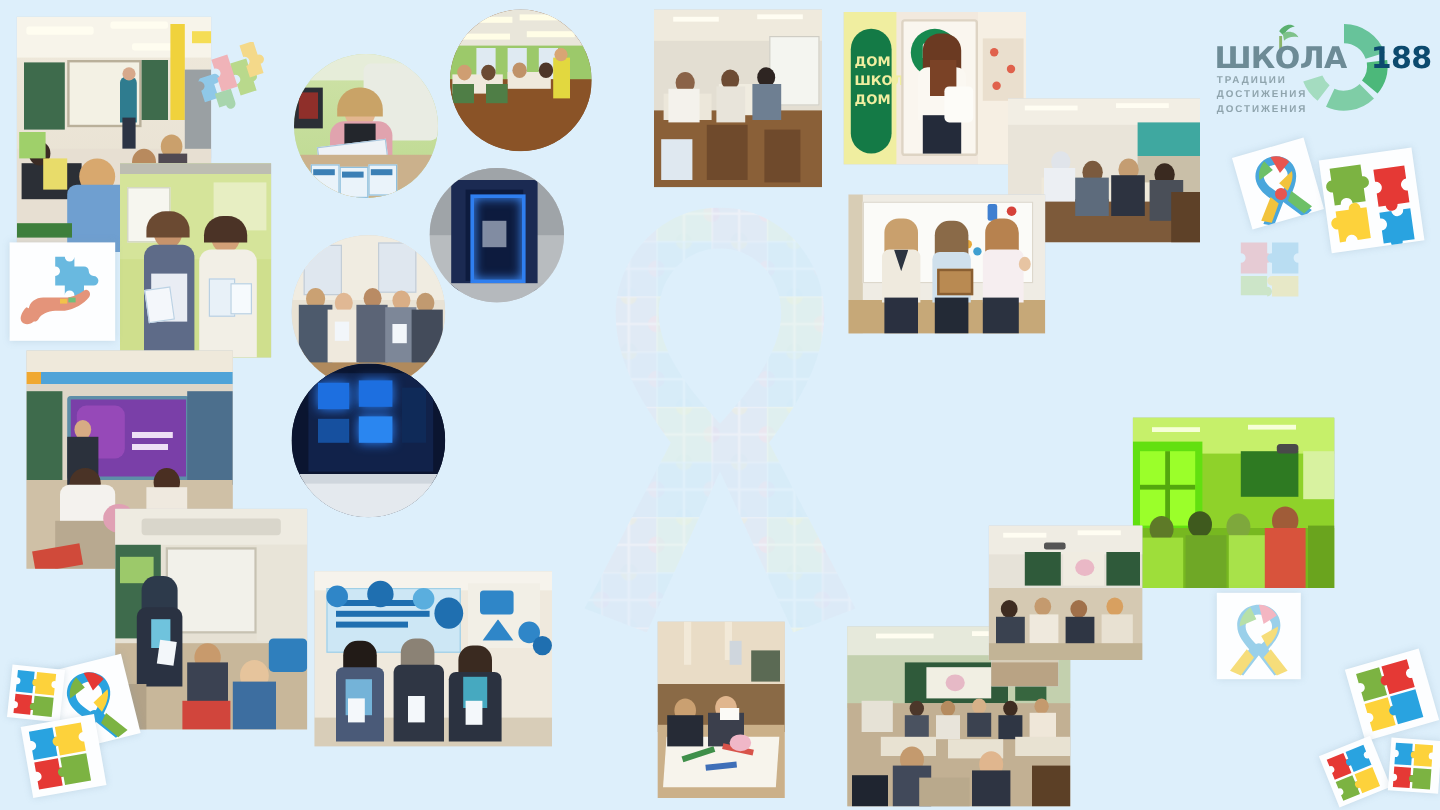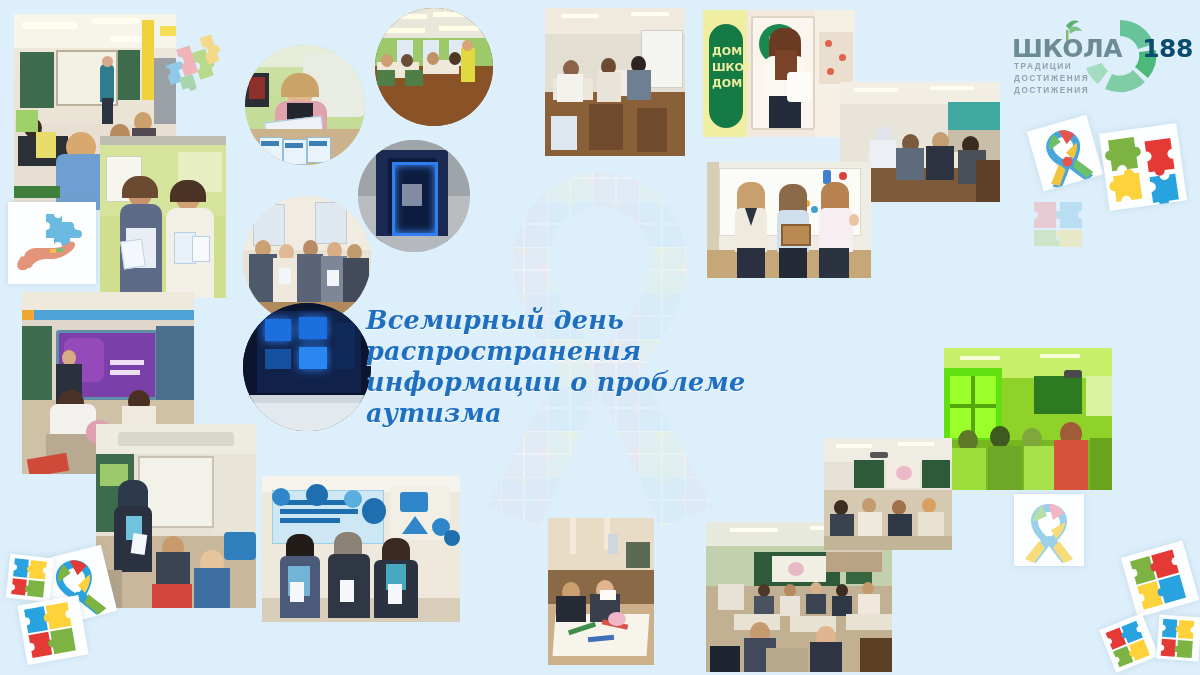--- a/index.html
+++ b/index.html
@@ -646,22 +646,20 @@
   </div>
   <div class="card" style="left:22px;top:600px;width:62px;height:60px;transform:rotate(-10deg);">
     <svg viewBox="0 0 62 60" width="62" height="60">
       <path d="M6 5 h20 v8 a4 4 0 0 1 0 8 v8 h-20 v-8 a4 4 0 0 0 0-8z" fill="#29a3e0"></path>
       <path d="M28 5 h22 v8 a4 4 0 0 0 0 8 v8 h-22 v-8 a4 4 0 0 1 0-8z" fill="#fdd23b"></path>
       <path d="M6 31 h20 v8 a4 4 0 0 1 0 8 v7 h-20 v-7 a4 4 0 0 0 0-8z" fill="#e53935"></path>
       <path d="M28 31 h22 v23 h-22 v-7 a4 4 0 0 1 0-8z" fill="#7cb342"></path>
     </svg>
   </div>
 
-  <div id="title" style="color: rgb(31, 111, 192);"><span>Всемирный день распространения</span>
-<span>информации о проблеме аутизма</span></div>
 
   <div id="logo">
     <svg viewBox="0 0 190 100" width="190" height="100">
       <path d="M118 16 a36 36 0 0 1 34 24 l-16 5 a19 19 0 0 0-18-13z" fill="#67c39a"></path>
       <path d="M154 46 a36 36 0 0 1-8 28 l-13-11 a19 19 0 0 0 4-15z" fill="#4cb87a"></path>
       <path d="M143 78 a36 36 0 0 1-40 7 l7-15 a19 19 0 0 0 21-4z" fill="#7fcda6"></path>
       <path d="M96 80 a36 36 0 0 1-12-16 l16-5 a19 19 0 0 0 6 8z" fill="#a4dcc0"></path>
       <g>
         <path d="M64 22 c3-5 9-7 13-4 c-5 1-8 4-9 8z" fill="#5ab06f"></path>
         <path d="M67 24 c5-3 11-1 13 3 c-5-1-9 0-12 3z" fill="#7ec28a"></path>

